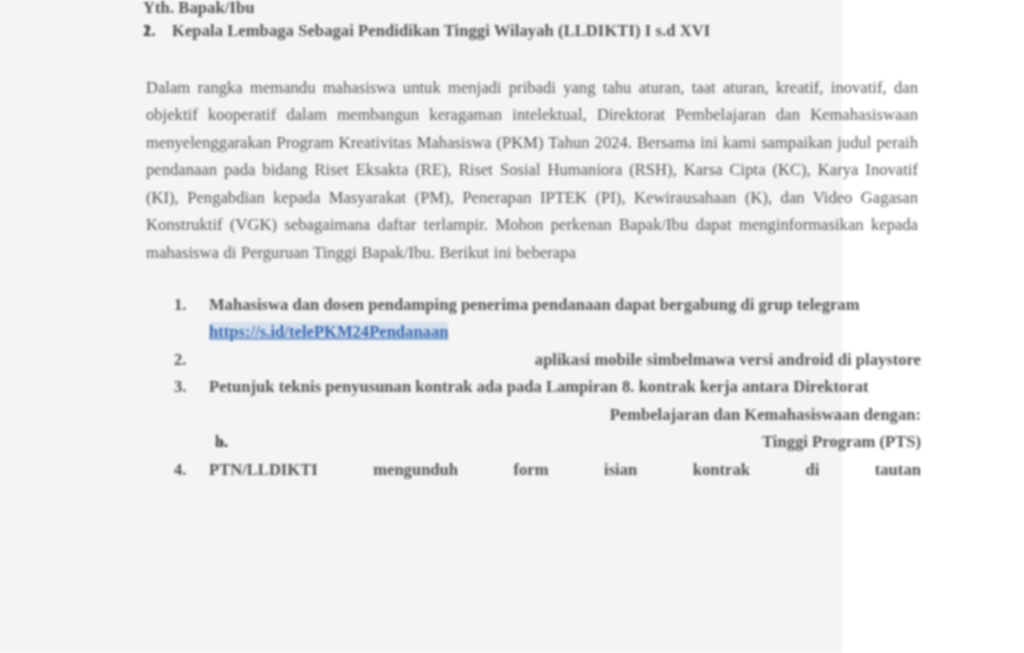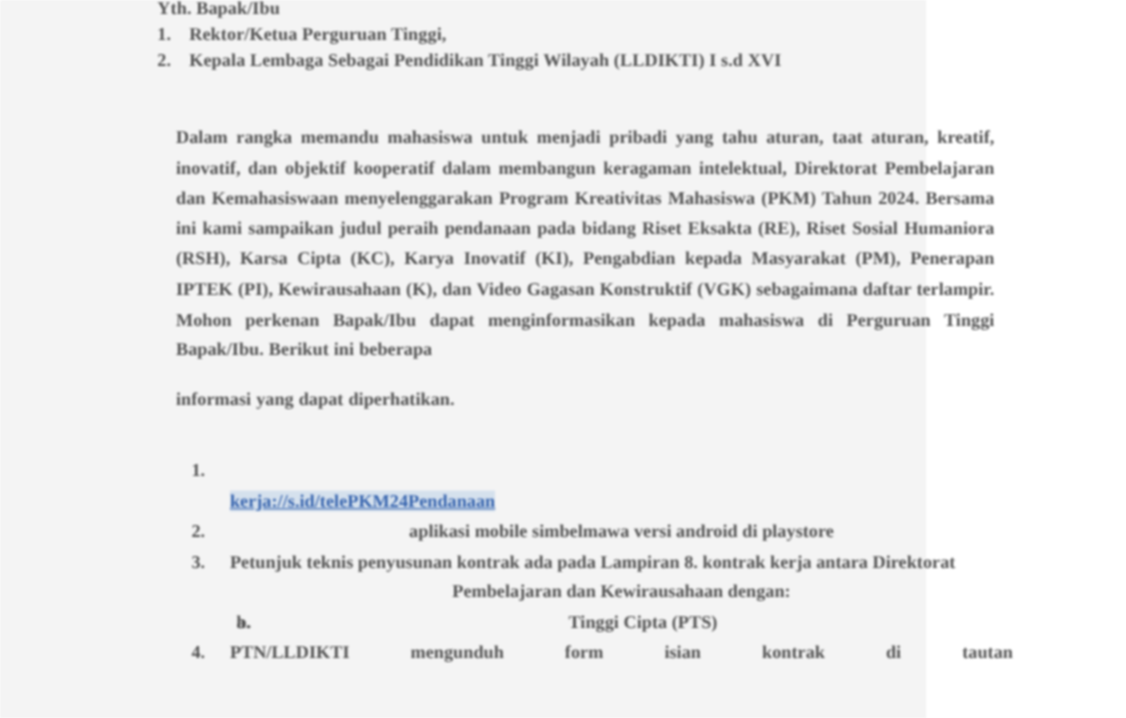--- a/index.html
+++ b/index.html
@@ -61,23 +61,23 @@
     position: absolute;
     left: 0;
     top: 0;
     width: 22px;
     text-align: left;
     font-weight: bold;
   }
 
   
   .body-par {
-    margin: 17px;
-    font-size: 16.5px;
-    font-weight: bold;
+    margin: 3px;
+    font-size: 16.5px;
+    font-weight: normal;
     line-height: 27.6px;
     text-align: justify;
     text-justify: inter-word;
     letter-spacing: .05px;
     word-spacing: .4px;
   }
   .spacer-lg { height: 28px; }
   .spacer-md { height: 21px; }
 
   
@@ -99,21 +99,21 @@
   }
   ol.info-list > li > .mark {
     position: absolute;
     left: 1px;
     top: 0;
     width: 24px;
     text-align: left;
   }
   ol.info-list > li .last-line,
   .body-par .last-line {
-    text-align: center;
+    text-align: right;
   }
 
   
   ol.sub-list {
     list-style: none;
     margin: 0;
     padding: 0;
   }
   ol.sub-list > li {
     position: relative;
@@ -154,64 +154,61 @@
 <body>
 
 <div id="page">
   <div id="content">
 
     <div class="addressee-head">Yth. Bapak/Ibu</div>
 
     <ul class="addressee-list">
       <li>
         <span class="mark">1.</span>
-        <span>Rektor/Ketua Perguruan Tinggi,</span>
       </li>
       <li>
         <span class="mark">2.</span>
         <span>Kepala Lembaga Sebagai Pendidikan Tinggi Wilayah (LLDIKTI) I s.d XVI</span>
       </li>
     </ul>
 
     <div class="spacer-lg"></div>
 
     <p class="body-par">
       <span>Dalam rangka memandu mahasiswa untuk menjadi pribadi yang tahu aturan, taat aturan, kreatif, inovatif, dan objektif kooperatif dalam membangun keragaman intelektual, Direktorat Pembelajaran dan Kemahasiswaan menyelenggarakan Program Kreativitas Mahasiswa (PKM) Tahun 2024.  Bersama ini kami sampaikan judul peraih pendanaan pada bidang Riset Eksakta (RE), Riset Sosial Humaniora (RSH), Karsa Cipta (KC), Karya Inovatif (KI), Pengabdian kepada Masyarakat (PM), Penerapan IPTEK (PI), Kewirausahaan (K), dan Video Gagasan Konstruktif (VGK) sebagaimana daftar terlampir. Mohon perkenan Bapak/Ibu dapat menginformasikan kepada mahasiswa di Perguruan Tinggi Bapak/Ibu. Berikut ini beberapa</span>
     </p>
-    <p class="body-par last-line">
-      <span>informasi yang dapat diperhatikan.</span>
-    </p>
 
     <div class="spacer-md"></div>
 
     <ol class="info-list">
 
       <li>
         <span class="mark">1.</span>
+        <span>Mahasiswa dan dosen pendamping penerima pendanaan dapat bergabung di grup telegram</span>
         <br>
-        <a class="doc-link" href="#">kerja://s.id/telePKM24Pendanaan</a>
+        <a class="doc-link" href="#">https://s.id/telePKM24Pendanaan</a>
       </li>
 
       <li>
         <span class="mark">2.</span>
         <span class="last-line" style="display:block">aplikasi mobile simbelmawa versi android di playstore</span>
       </li>
 
       <li>
         <span class="mark">3.</span>
         <span>Petunjuk teknis penyusunan kontrak ada pada Lampiran 8. kontrak kerja antara Direktorat</span>
-        <span class="last-line" style="display:block">Pembelajaran dan Kewirausahaan dengan:</span>
+        <span class="last-line" style="display:block">Pembelajaran dan Kemahasiswaan dengan:</span>
 
         <ol class="sub-list">
           <li>
             <span class="mark">a.</span>
           </li>
           <li>
             <span class="mark">b.</span>
-            <span class="last-line" style="display:block">Tinggi Cipta (PTS)</span>
+            <span class="last-line" style="display:block">Tinggi Program (PTS)</span>
           </li>
         </ol>
       </li>
 
       <li>
         <span class="mark">4.</span>
         <span class="force-justify">
           <span>PTN/LLDIKTI</span>
           <span>mengunduh</span>
           <span>form</span>

